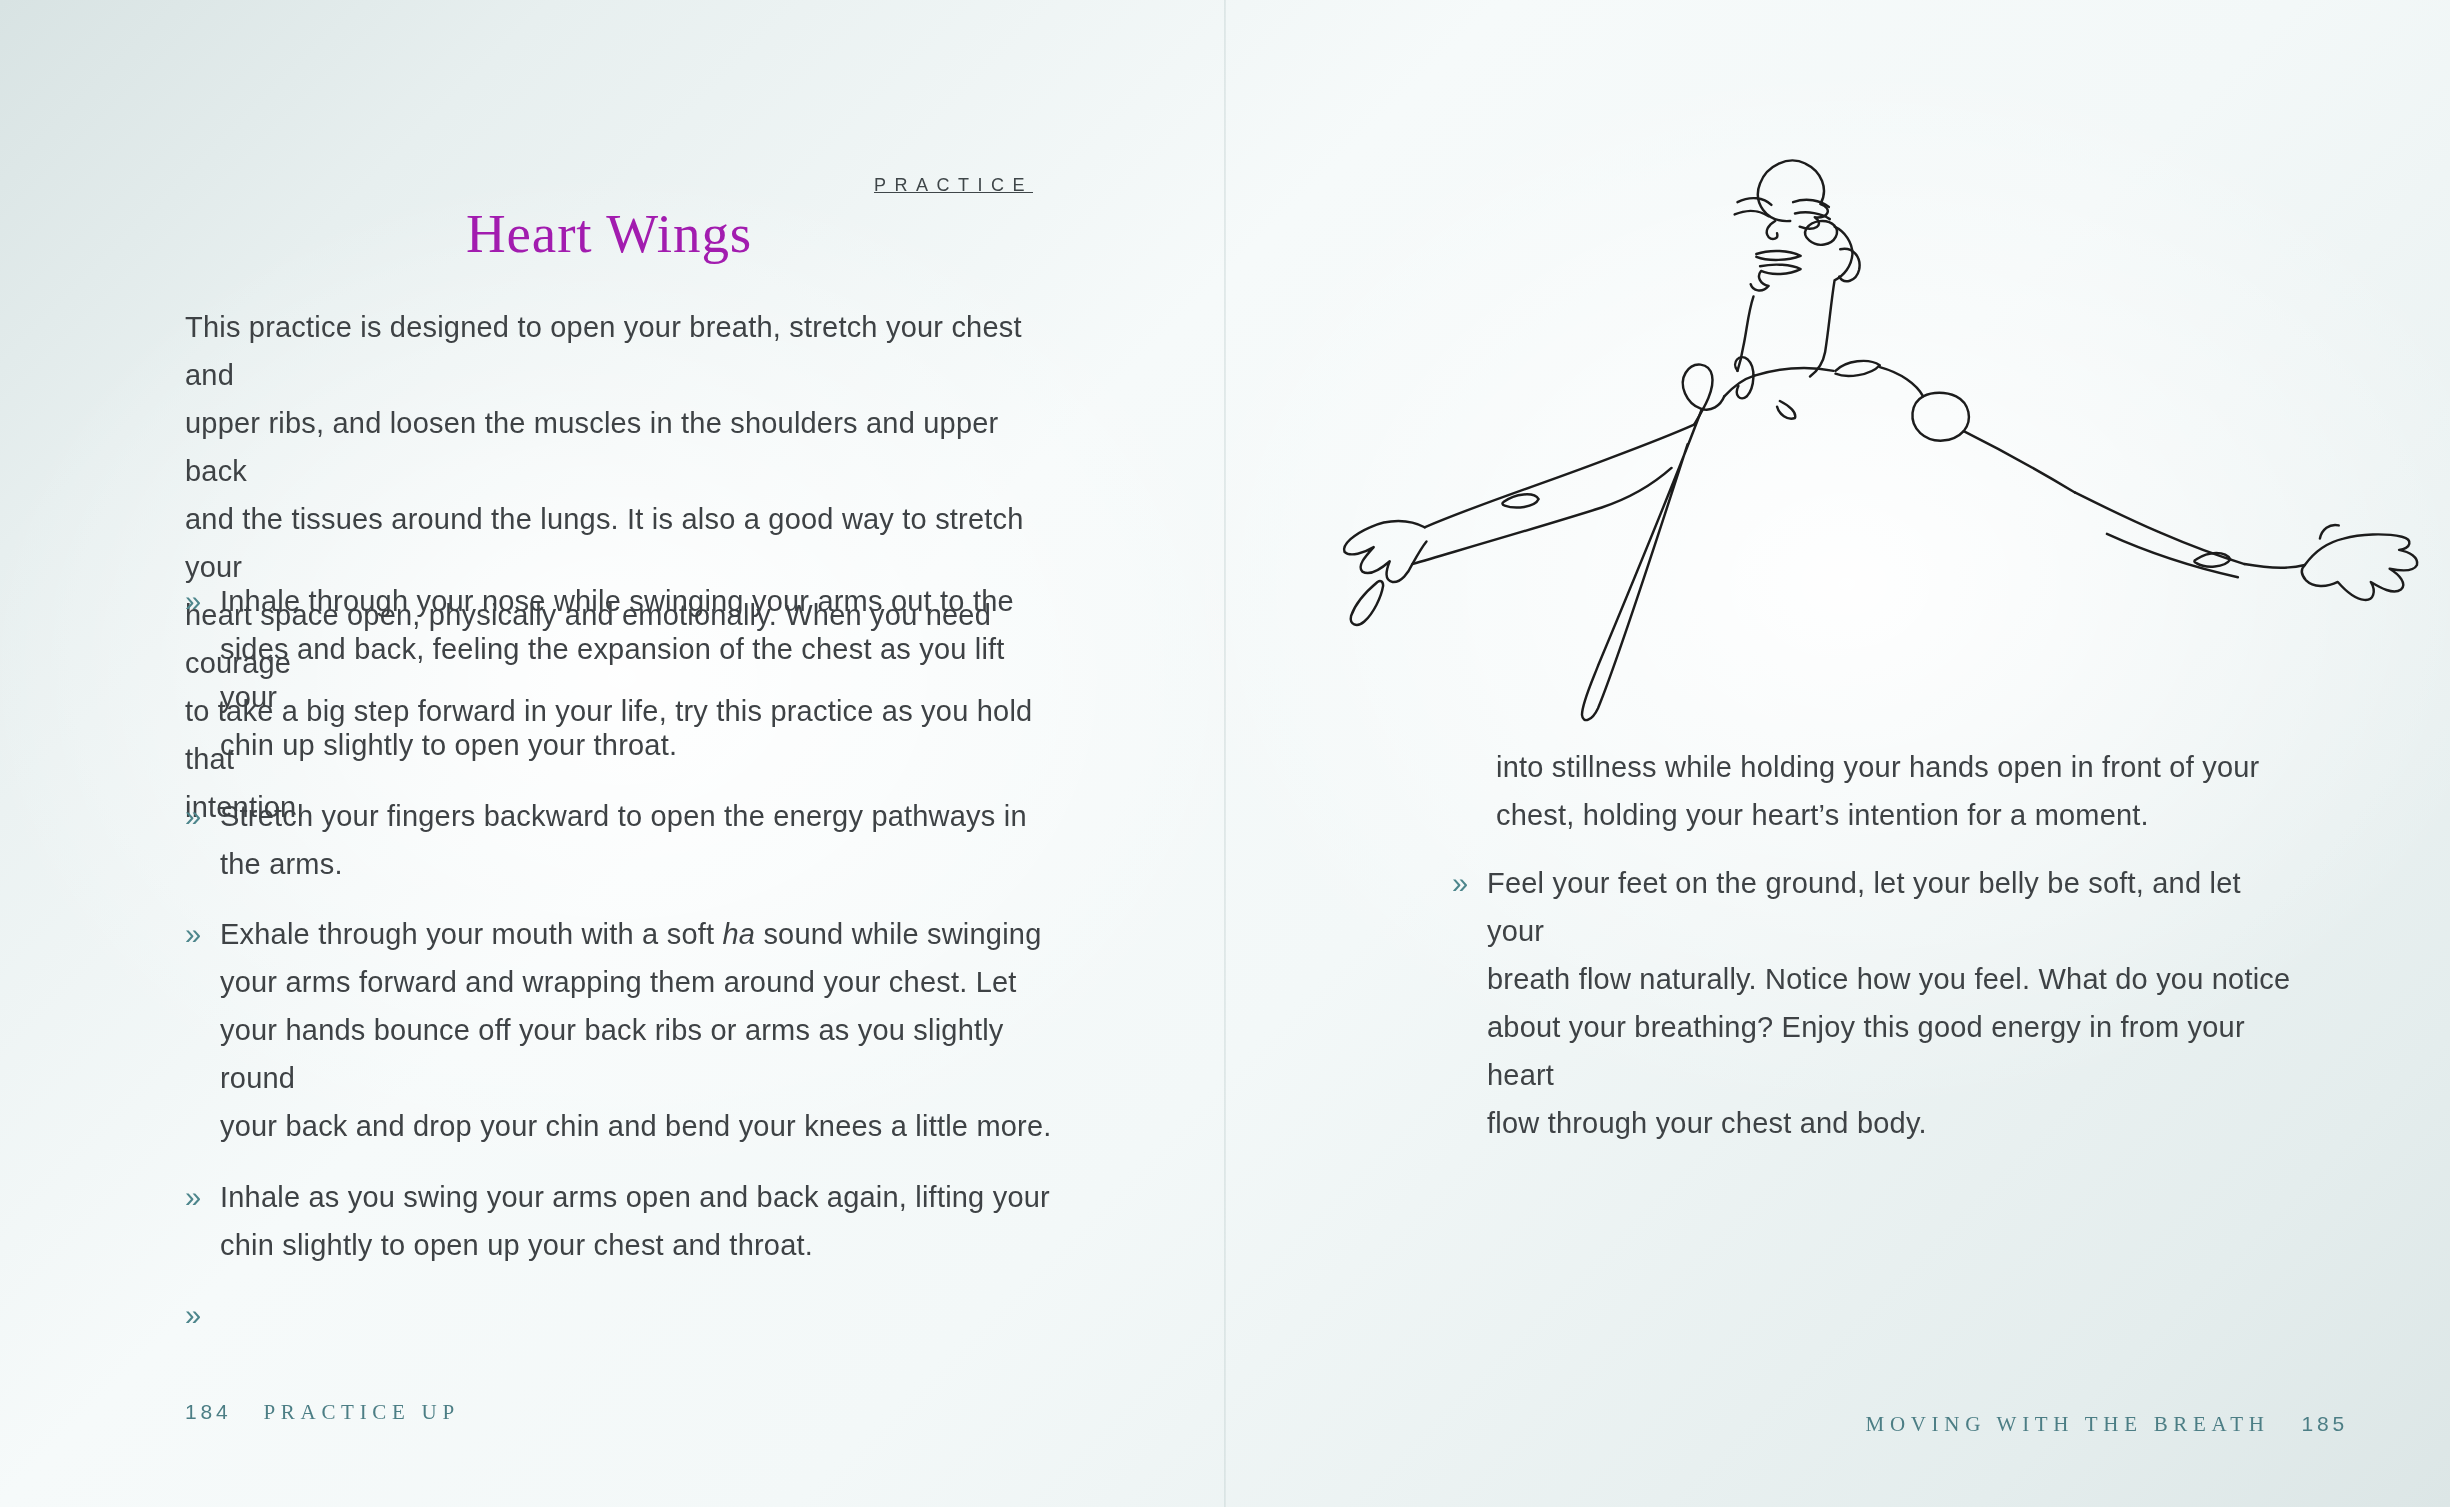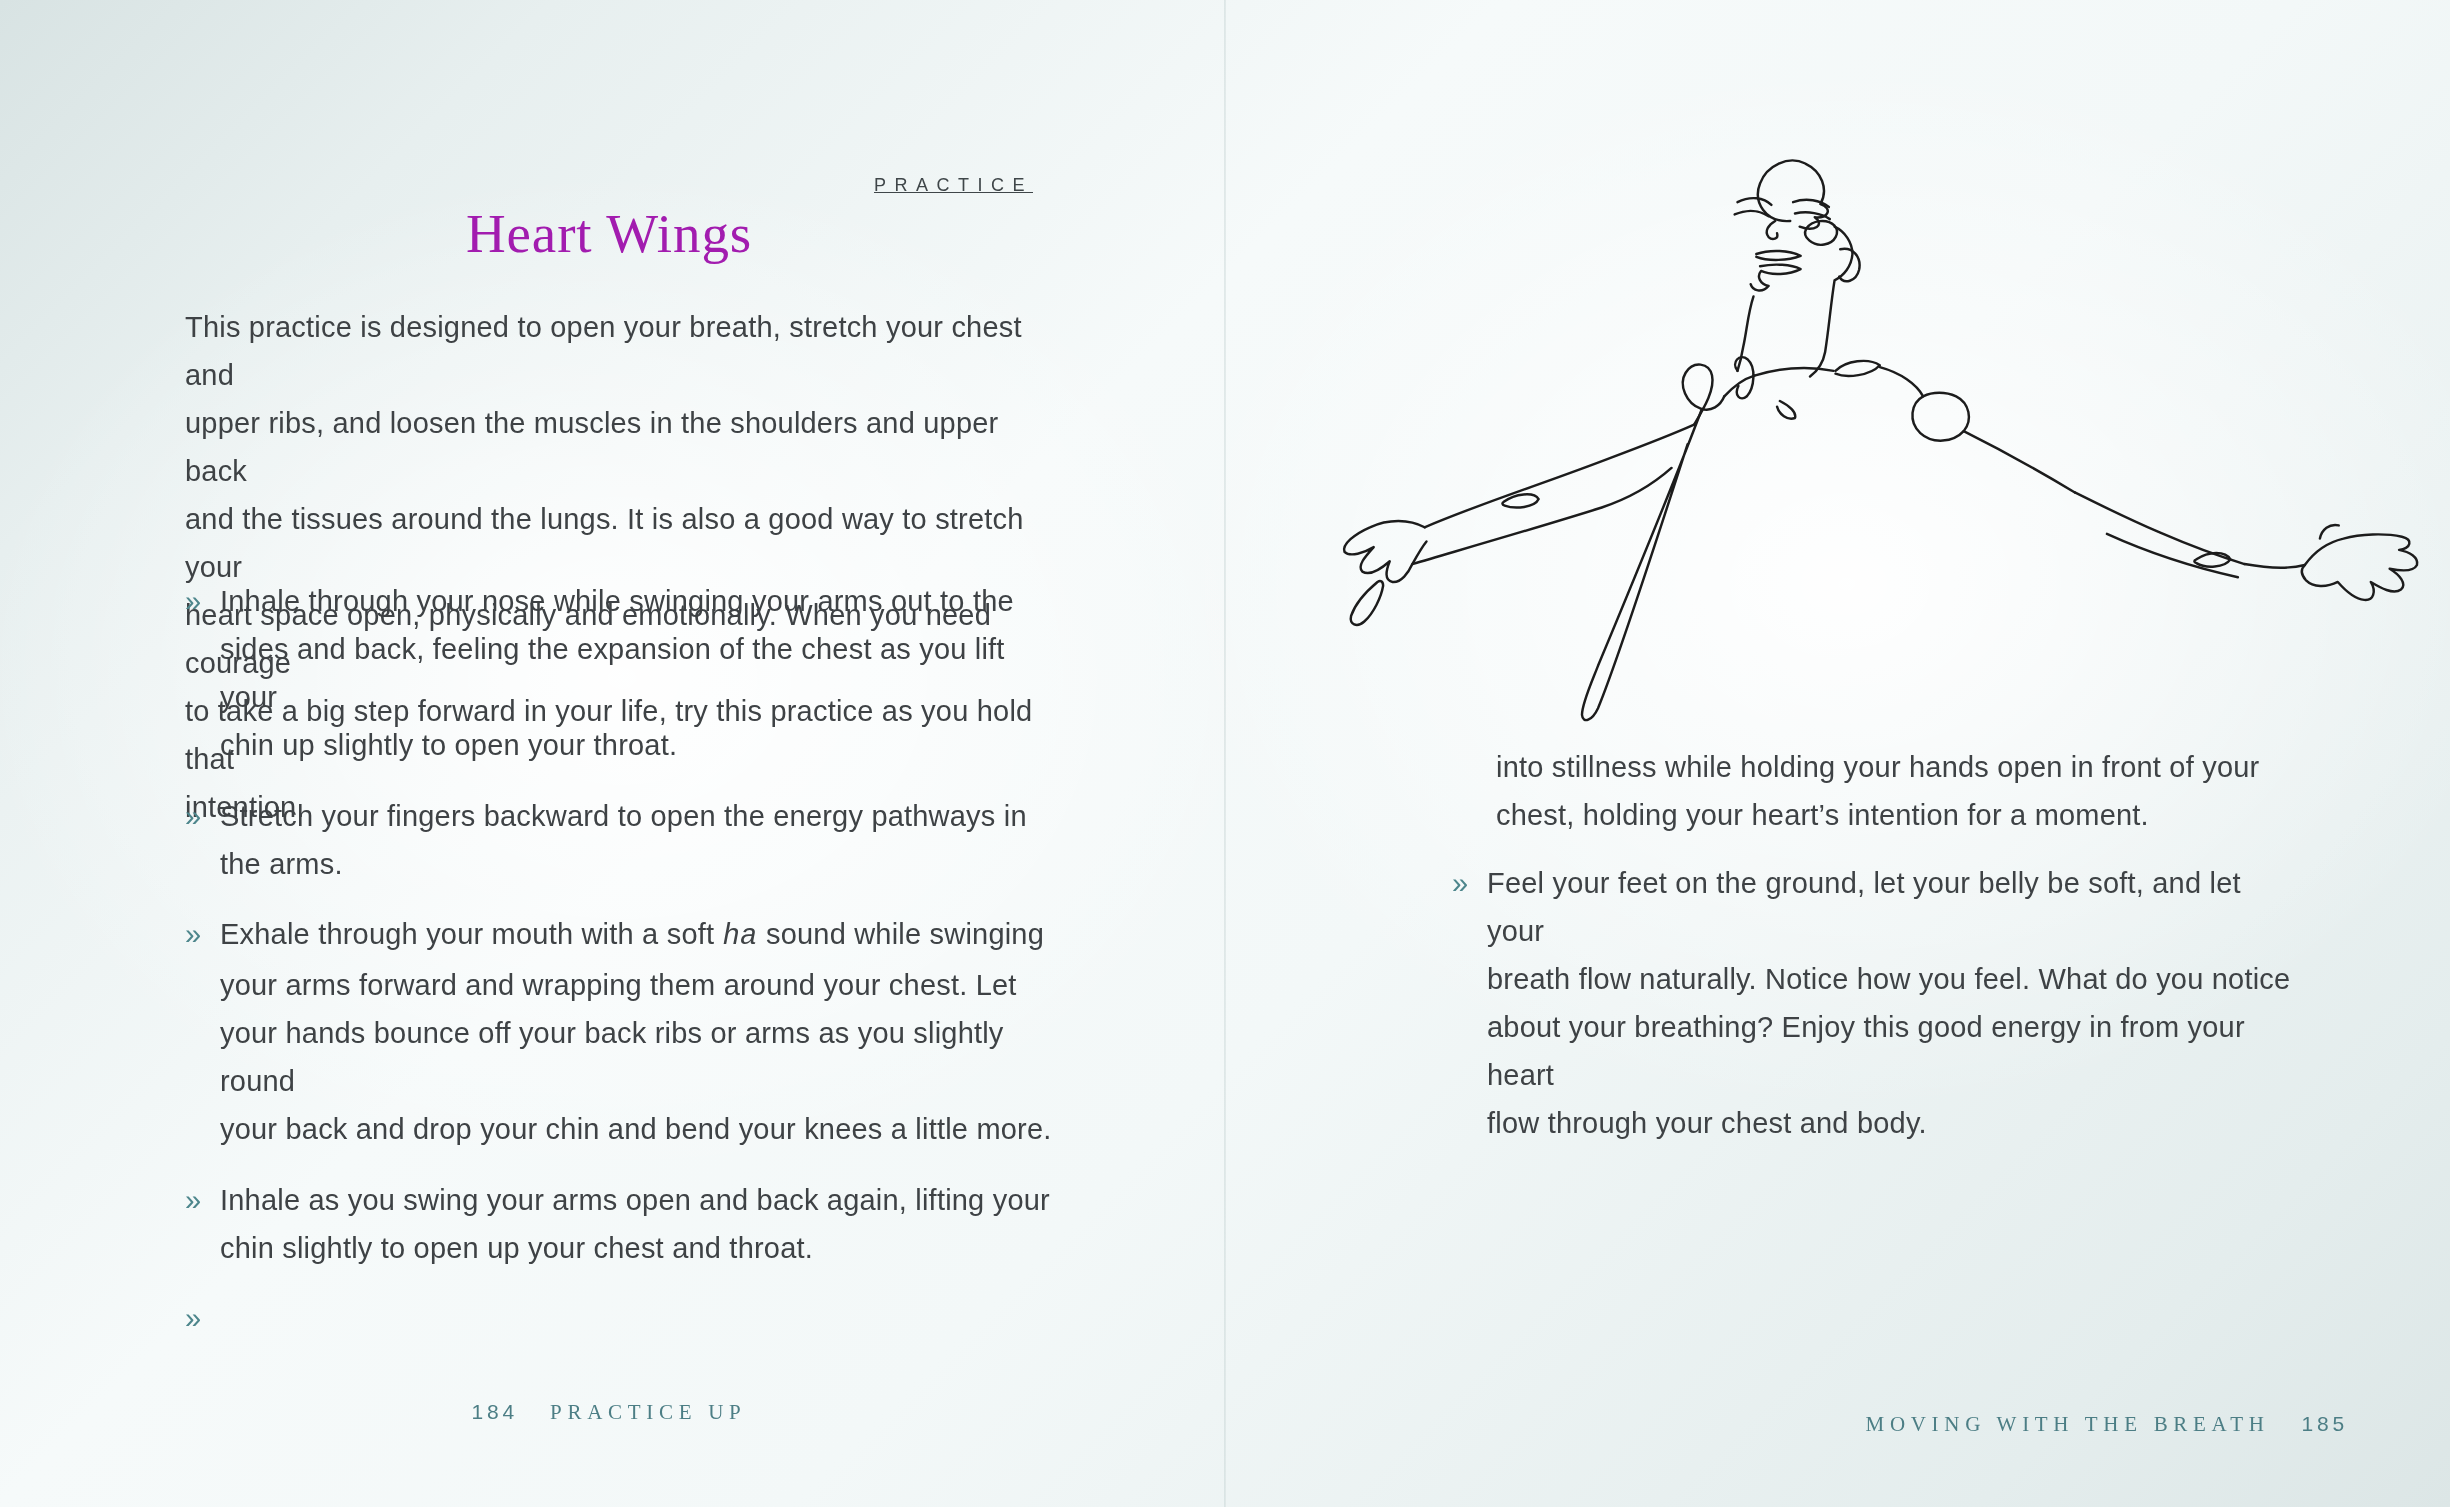--- a/index.html
+++ b/index.html
@@ -46,38 +46,38 @@
     letter-spacing: 0.2px;
   }
   ul.steps.left  { left: 185px; top: 577px; width: 876px; }
   ul.steps.right { left: 1452px; top: 859px; width: 848px; }
   ul.steps li { position: relative; padding-left: 35px; margin-bottom: 22.6px; }
   ul.steps .marker {
     position: absolute; left: 0; top: 0;
     color: #4d868c; font-weight: 400;
   }
   ul.steps .txt { white-space: pre-line; }
-  ul.steps .txt i { font-style: italic; font-family: Liberation Mono, monospace; }
+  ul.steps .txt i { font-style: italic; }
 
   
   .continuation {
     position: absolute; left: 1496px; top: 743px; width: 829px;
     font-size: 29px; line-height: 48px; font-weight: 300;
     white-space: pre-line; letter-spacing: 0.2px;
   }
 
   
   .footer {
     position: absolute; top: 1400px; height: 28px;
     font-size: 21px; color: #4c7e85;
     display: flex; align-items: baseline; gap: 32px;
   }
   .footer .pagenum { letter-spacing: 3.8px; font-family: "Liberation Sans", sans-serif; }
   .footer .chapter { letter-spacing: 5.7px; font-family: "Liberation Serif", serif; }
-  .footer.left  { left: 185px; width: 848px; justify-content: center; }
+  .footer.left  { left: 185px; width: 848px; }
   .footer.right { left: 1453px; width: 895px; justify-content: flex-end; margin-top: 12px; }
 
   
   .art {
     position: absolute; left: 1319px; top: 123px; width: 1131px; height: 622px;
   }
   .art svg { width: 100%; height: 100%; }
   .art path {
     fill: none; stroke: #1c1c1c; stroke-width: 2.6;
     stroke-linecap: round; stroke-linejoin: round;

